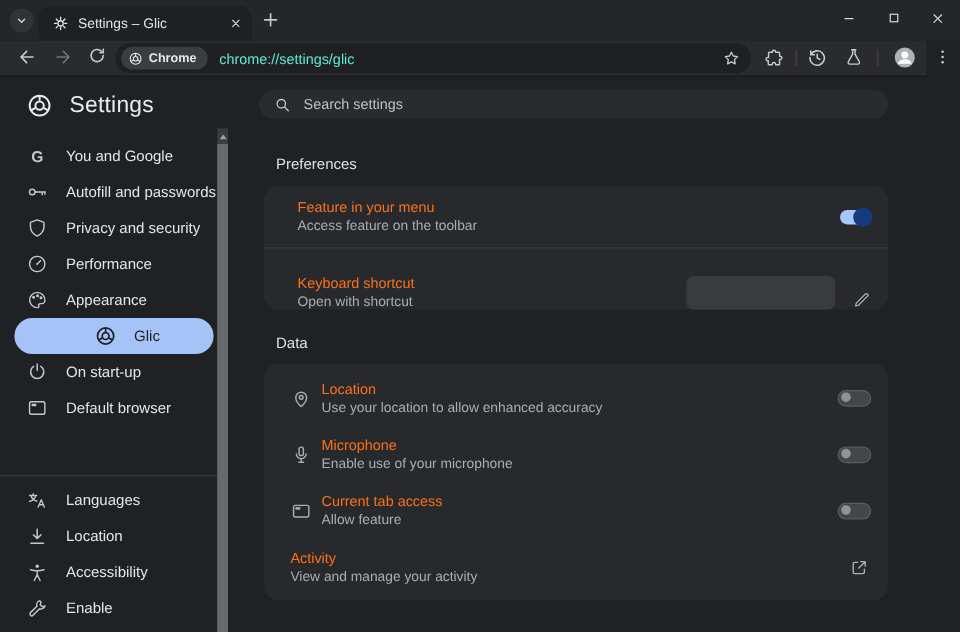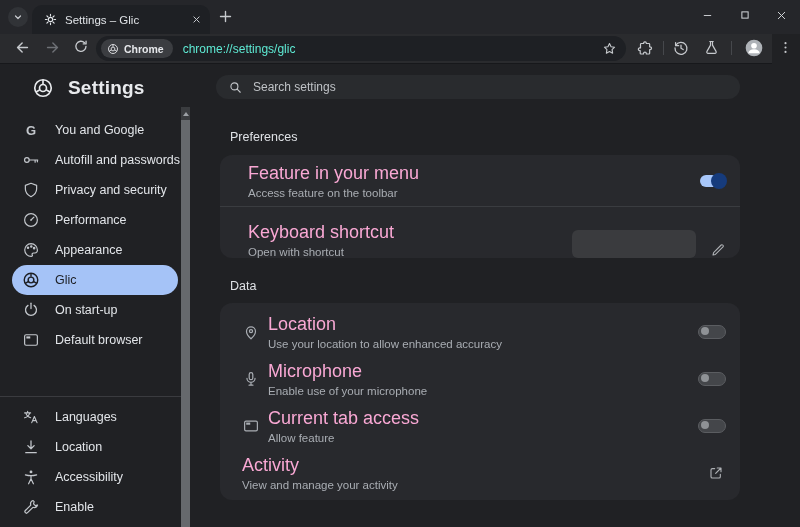--- a/index.html
+++ b/index.html
@@ -28,27 +28,27 @@
            display:flex;align-items:center;padding-left:5px;box-sizing:border-box;}
   .chip{height:19px;border-radius:10px;background:#3B3D41;display:flex;align-items:center;gap:5px;
         padding:0 9px 0 6px;color:#E6E8EB;}
   .chip-label{font-size:10.5px;font-weight:700;}
   .url{margin-left:10px;font-size:12px;color:#5eead4;}
   .star{margin-left:auto;margin-right:9px;color:#C6C9CD;}
   .tb-right{position:absolute;top:0;color:#C6C9CD;}
   .tb-sep{position:absolute;top:7px;width:1px;height:14px;background:#46484C;}
 
   
-  .sidebar-title-row{position:absolute;left:32px;top:77px;display:flex;align-items:center;gap:14px;color:#E8EAED;font-weight:bold;}
+  .sidebar-title-row{position:absolute;left:22px;top:77px;display:flex;align-items:center;gap:14px;color:#E8EAED;}
   .sidebar-title{font-size:19px;letter-spacing:.2px;}
   .menu{position:absolute;left:0;top:115px;width:190px;}
   .menu-item{position:relative;height:30px;display:flex;align-items:center;padding-left:22px;gap:15px;
              font-size:12.5px;font-weight:500;color:#E2E5E9;box-sizing:border-box;}
   .menu-item .mi-ic{color:#C3C7CC;}
-  .menu-item.selected{color:#1D1F24;}
+  .menu-item.selected{color:#1D1F24;justify-content:center;}
   .menu-item.selected .mi-ic{color:#1D1F24;}
   .menu-item.selected::before{content:"";position:absolute;left:12px;right:12px;top:0;bottom:0;
              background:#A5C3F7;border-radius:15px;z-index:0;}
   .menu-item>*{position:relative;z-index:1;}
   .menu-divider{position:absolute;left:0;top:396px;width:181px;height:1px;background:#3A3B3F;}
   .menu2{position:absolute;left:0;top:402px;width:190px;}
   .g-letter{font-size:13px;font-weight:700;color:#C3C7CC;width:18px;text-align:center;}
 
   
   .sb-btn{position:absolute;left:181px;top:107px;width:9px;height:13px;background:#3A3C3F;
@@ -61,21 +61,21 @@
   .main{position:absolute;left:200px;top:63px;width:600px;height:464px;}
   .search-pill{position:absolute;left:16px;top:12px;width:524px;height:24px;border-radius:12px;
                background:#292B2E;display:flex;align-items:center;padding:0 10px 0 12px;box-sizing:border-box;}
   .search-pill input{background:transparent;border:none;outline:none;color:#C6C9CD;font-size:12px;
                font-family:"Liberation Sans",sans-serif;margin-left:9px;flex:1;}
   .search-pill input::placeholder{color:#BFC2C6;opacity:1;}
   .sec-title{position:absolute;left:30px;font-size:12.5px;color:#DEE1E5;}
   .card{position:absolute;left:20px;width:520px;background:#28292D;border-radius:12px;box-sizing:border-box;}
   .row{display:flex;align-items:center;box-sizing:border-box;}
   .row-text{display:flex;flex-direction:column;gap:3px;flex:1;min-width:0;}
-  .row-label{font-size:18px;color:#f9a8d4;}
+  .row-label{font-size:12px;color:#f97316;}
   .row-sub{font-size:11.5px;color:#A9ADB3;}
   .pref-row{height:51px;padding:0 14px 0 28px;}
   .pref-row+.pref-row{border-top:1px solid #3A3C40;height:52px;align-items:flex-end;}
   .data-row{height:47px;padding:0 14px 0 22px;}
   .data-row .lead-ic{color:#A9ADB3;margin-right:8px;}
   .data-row.no-icon{padding-right:16px;}
   .shortcut-input{width:120px;height:26px;border-radius:6px;border:none;background:#3A3B3E;margin-right:14px;
                   color:#E6E8EB;font-family:"Liberation Sans",sans-serif;}
   .edit-ic{color:#AEB1B5;}
   .ext-ic{color:#AEB1B5;}

